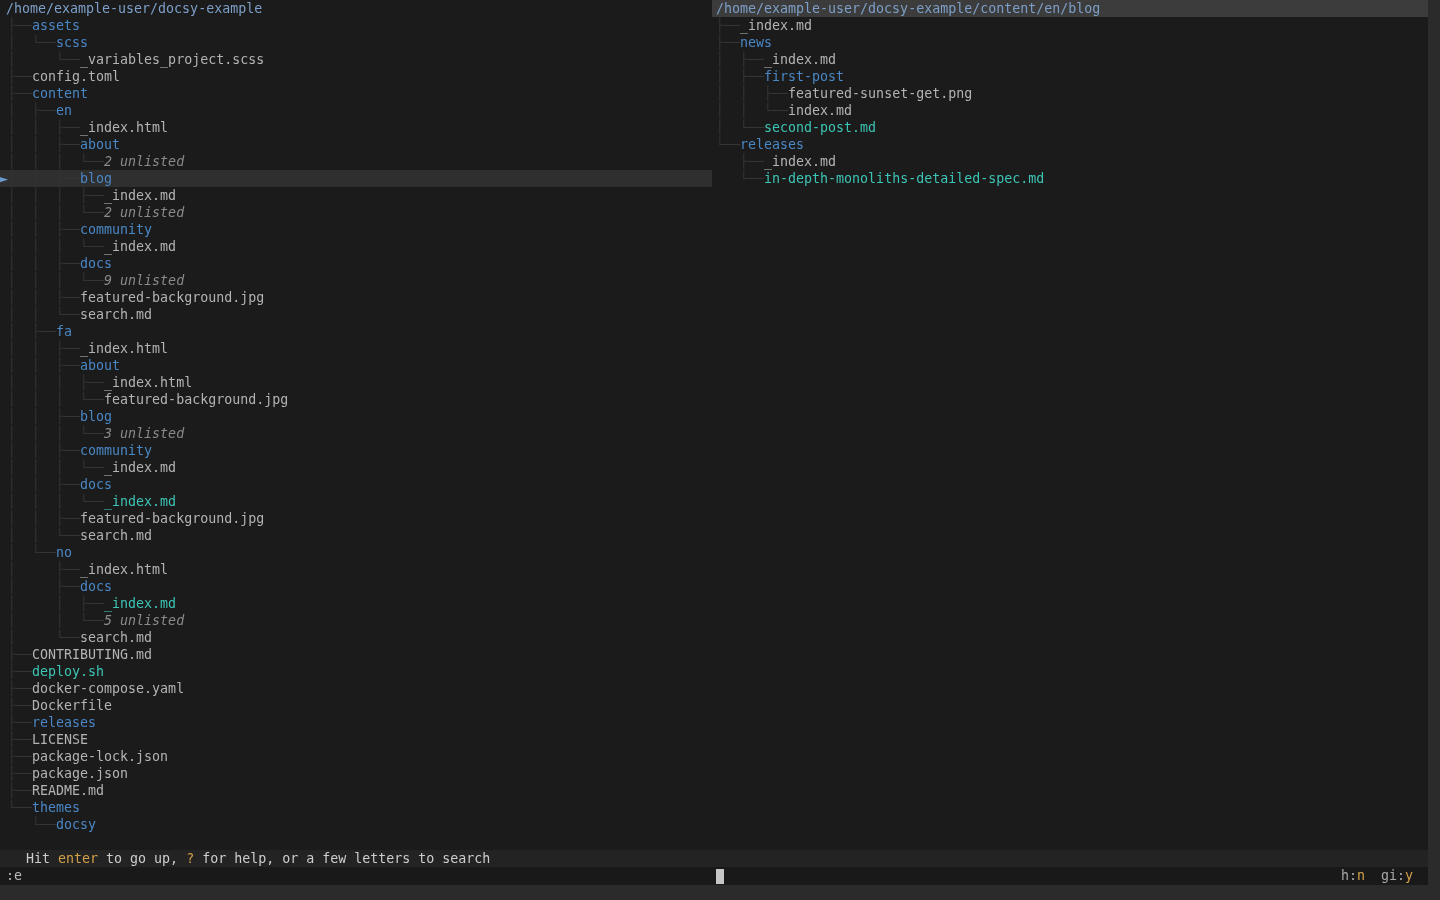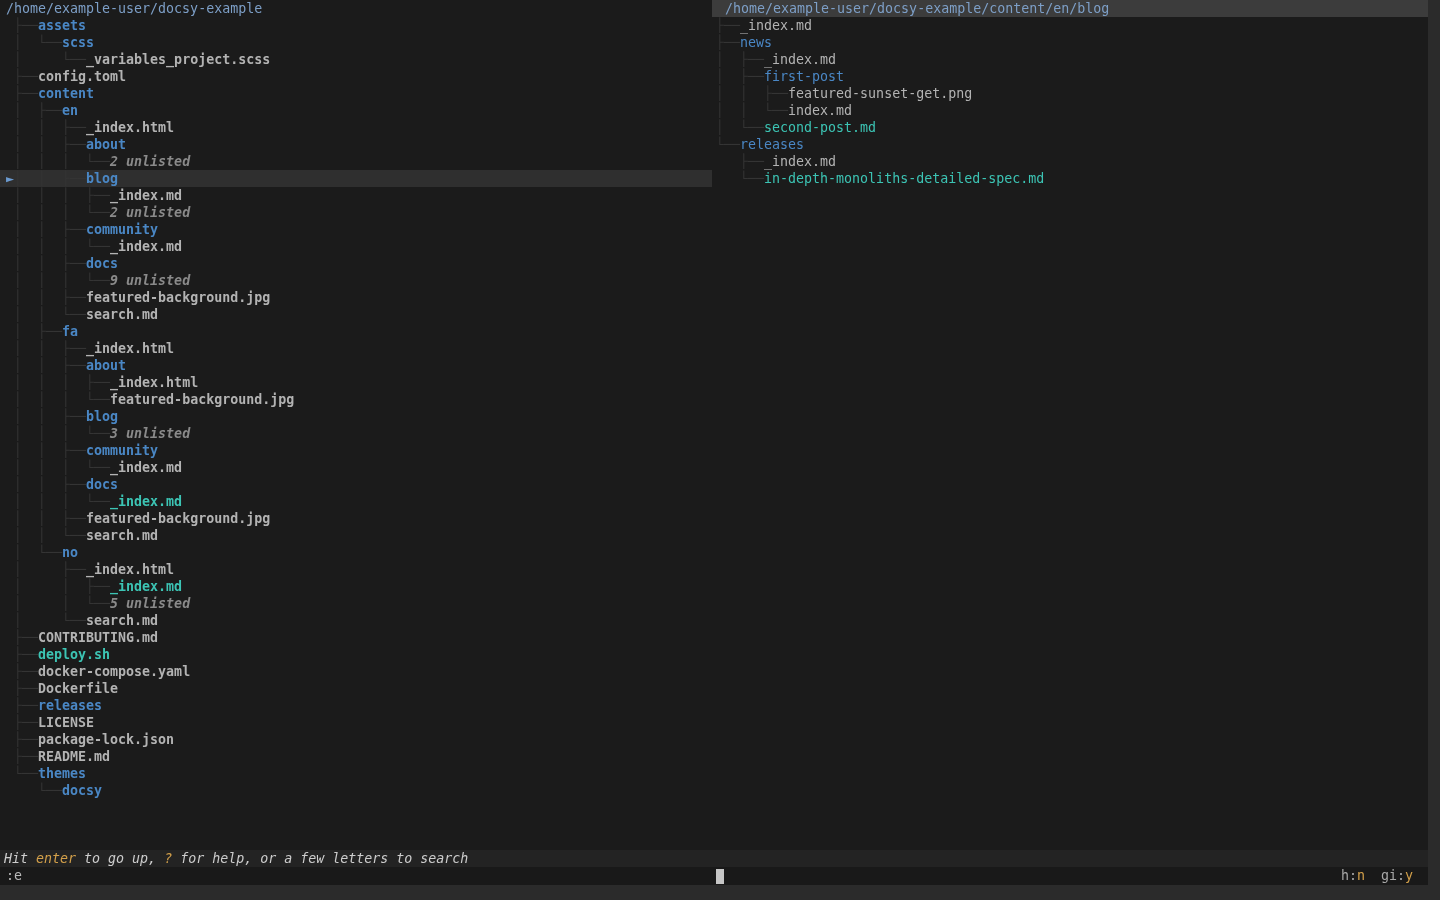--- a/index.html
+++ b/index.html
@@ -12,38 +12,38 @@
   .app { position:relative; width:1208px; height:900px; background:var(--bg); }
 
   .panel { position:absolute; top:0; height:850px; overflow:hidden; }
   .panel-left  { left:0;     width:712px; }
   .panel-right { left:712px; width:716px; }
 
   .ptitle {
     height:17px; line-height:17px; white-space:pre;
     color:var(--path); padding-left:6px;
   }
-  .panel-right .ptitle { background:var(--titlebg); padding-left:13px; }
+  .panel-right .ptitle { background:var(--titlebg); padding-left:4px; }
 
   .tree .row { height:17px; line-height:17px; white-space:pre; }
   .tree .row.selected { background:var(--selbg); }
-  .panel-left  .tree .row { padding-left:6px;font-weight:bold; }
+  .panel-left  .tree .row { padding-left:0; }
   .panel-right .tree .row { padding-left:4px; }
 
   .branch   { color:var(--branch); }
   .arrow    { color:var(--arrow); }
   .c-dir    { color:var(--dir); }
   .c-file   { color:var(--file); }
   .c-cyan   { color:var(--cyan); }
   .c-unlisted { color:var(--dim); font-style:italic; }
 
   .statusbar {
     position:absolute; left:0; top:850px; width:1428px; height:17px;
     line-height:17px; background:var(--statusbg); white-space:pre;
-    padding-left:4px; color:var(--statustext);font-style:italic;
+    padding-left:26px; color:var(--statustext);
   }
   .statusbar .hot { color:var(--gold); }
 
   .inputbar {
     position:absolute; top:867px; height:18px; line-height:18px;
     background:var(--inputbg); white-space:pre; color:var(--inputtext);
   }
   .input-left  { left:0; width:712px; padding-left:6px; }
   .input-right { left:712px; width:716px; padding-left:4px;
                  display:flex; align-items:center; justify-content:space-between; }
@@ -90,30 +90,32 @@
         <div class="row"><span class="branch"> │  │  ├──</span><span class="c-dir">blog</span></div>
         <div class="row"><span class="branch"> │  │  │  └──</span><span class="c-unlisted">3 unlisted</span></div>
         <div class="row"><span class="branch"> │  │  ├──</span><span class="c-dir">community</span></div>
         <div class="row"><span class="branch"> │  │  │  └──</span><span class="c-file">_index.md</span></div>
         <div class="row"><span class="branch"> │  │  ├──</span><span class="c-dir">docs</span></div>
         <div class="row"><span class="branch"> │  │  │  └──</span><span class="c-cyan">_index.md</span></div>
         <div class="row"><span class="branch"> │  │  ├──</span><span class="c-file">featured-background.jpg</span></div>
         <div class="row"><span class="branch"> │  │  └──</span><span class="c-file">search.md</span></div>
         <div class="row"><span class="branch"> │  └──</span><span class="c-dir">no</span></div>
         <div class="row"><span class="branch"> │     ├──</span><span class="c-file">_index.html</span></div>
+        <div class="row"><span class="branch"> │     ├──</span><span class="c-dir">docs</span></div>
         <div class="row"><span class="branch"> │     │  ├──</span><span class="c-cyan">_index.md</span></div>
         <div class="row"><span class="branch"> │     │  └──</span><span class="c-unlisted">5 unlisted</span></div>
         <div class="row"><span class="branch"> │     └──</span><span class="c-file">search.md</span></div>
         <div class="row"><span class="branch"> ├──</span><span class="c-file">CONTRIBUTING.md</span></div>
         <div class="row"><span class="branch"> ├──</span><span class="c-cyan">deploy.sh</span></div>
         <div class="row"><span class="branch"> ├──</span><span class="c-file">docker-compose.yaml</span></div>
         <div class="row"><span class="branch"> ├──</span><span class="c-file">Dockerfile</span></div>
         <div class="row"><span class="branch"> ├──</span><span class="c-dir">releases</span></div>
         <div class="row"><span class="branch"> ├──</span><span class="c-file">LICENSE</span></div>
         <div class="row"><span class="branch"> ├──</span><span class="c-file">package-lock.json</span></div>
+        <div class="row"><span class="branch"> ├──</span><span class="c-file">package.json</span></div>
         <div class="row"><span class="branch"> ├──</span><span class="c-file">README.md</span></div>
         <div class="row"><span class="branch"> └──</span><span class="c-dir">themes</span></div>
         <div class="row"><span class="branch">    └──</span><span class="c-dir">docsy</span></div>
       </div>
   </div>
 
   <div class="panel panel-right">
     <div class="ptitle">/home/example-user/docsy-example/content/en/blog</div>
     <div class="tree">
         <div class="row"><span class="branch">├──</span><span class="c-file">_index.md</span></div>

